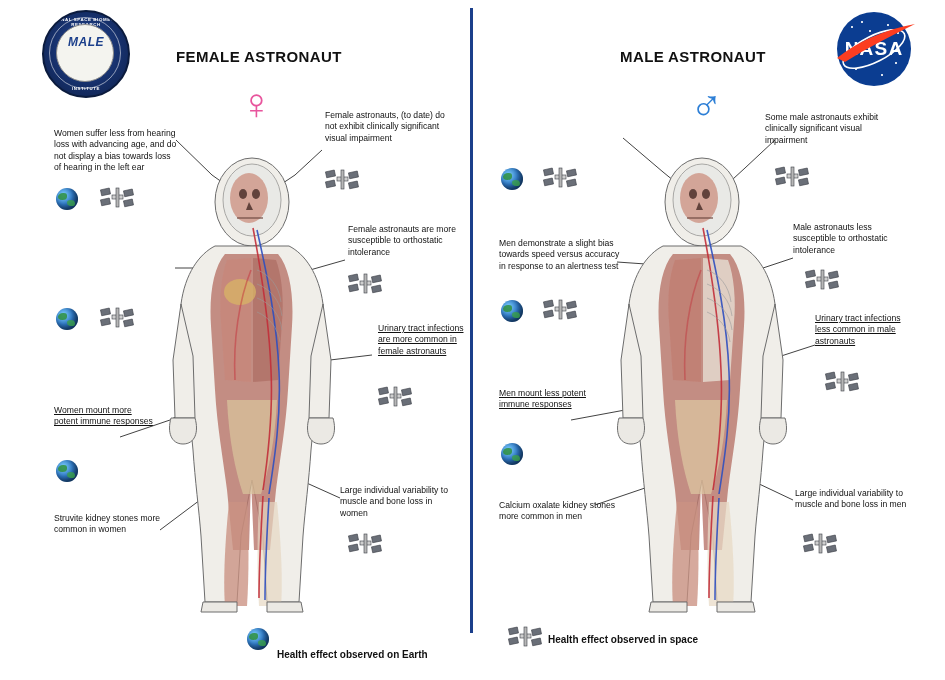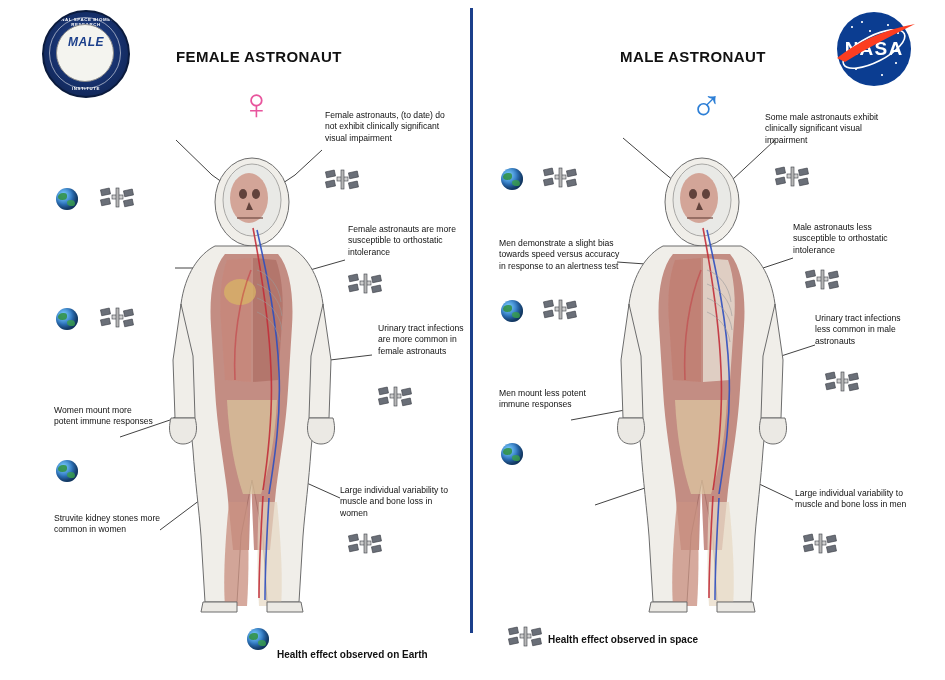--- a/index.html
+++ b/index.html
@@ -142,21 +142,21 @@
 
   
   .callout {
     position: absolute;
     font-size: 8.6px;
     line-height: 1.33;
     color: #111;
     width: 125px;
   }
   .callout.w110 { width: 112px; }
-  .callout.w100 { width: 100px; }
+  .callout.w100 { width: 100px; text-decoration: underline; }
 
   
   .icon-earth {
     position: absolute;
     width: 22px; height: 22px;
     border-radius: 50%;
     background:
       radial-gradient(circle at 34% 32%, #7fd0ff 0%, #2f78c4 45%, #0e3f7c 100%);
     box-shadow: inset -3px -3px 5px rgba(0,0,0,0.45);
     overflow: hidden;
@@ -310,20 +310,21 @@
 
       <g stroke="#6d6d6d" stroke-width="1" fill="#ebe9e4">
         <path d="M38,452 L36,462 L72,462 L72,452 Z"></path>
         <path d="M102,452 L102,462 L138,462 L136,452 Z"></path>
         <path d="M6,268 C2,282 6,294 18,294 C30,294 34,282 30,268 Z"></path>
         <path d="M144,268 C140,282 144,294 156,294 C168,294 172,282 168,268 Z"></path>
       </g>
     </svg>
   </div>
 
+  <div class="callout" style="left:54px;top:128px">Women suffer less from hearing loss with advancing age, and do not display a bias towards loss of hearing in the left ear</div>
   <div class="icon-earth" style="left:56px;top:188px"></div>
   <div class="icon-iss" style="left:100px;top:186px">
     <svg width="34" height="24" viewBox="0 0 34 24">
       <g fill="#6a6f78" stroke="#3c4047" stroke-width="0.6">
         <rect x="1" y="3" width="9" height="6" transform="rotate(-12 5 6)"></rect>
         <rect x="1" y="13" width="9" height="6" transform="rotate(-12 5 16)"></rect>
         <rect x="24" y="4" width="9" height="6" transform="rotate(-12 28 7)"></rect>
         <rect x="24" y="14" width="9" height="6" transform="rotate(-12 28 17)"></rect>
         <rect x="12" y="9" width="11" height="4" fill="#cfcfcf"></rect>
         <rect x="16" y="2" width="3" height="19" fill="#b7b7b7"></rect>
@@ -495,20 +496,21 @@
         <rect x="24" y="14" width="9" height="6" transform="rotate(-12 28 17)"></rect>
         <rect x="12" y="9" width="11" height="4" fill="#cfcfcf"></rect>
         <rect x="16" y="2" width="3" height="19" fill="#b7b7b7"></rect>
       </g>
     </svg>
   </div>
 
   <div class="callout w100" style="left:24px;top:388px">Men mount less potent immune responses</div>
   <div class="icon-earth" style="left:26px;top:443px"></div>
 
+  <div class="callout" style="left:24px;top:500px">Calcium oxalate kidney stones more common in men</div>
 
   <div class="callout" style="left:290px;top:112px">Some male astronauts exhibit clinically significant visual impairment</div>
   <div class="icon-iss" style="left:300px;top:165px">
     <svg width="34" height="24" viewBox="0 0 34 24">
       <g fill="#6a6f78" stroke="#3c4047" stroke-width="0.6">
         <rect x="1" y="3" width="9" height="6" transform="rotate(-12 5 6)"></rect>
         <rect x="1" y="13" width="9" height="6" transform="rotate(-12 5 16)"></rect>
         <rect x="24" y="4" width="9" height="6" transform="rotate(-12 28 7)"></rect>
         <rect x="24" y="14" width="9" height="6" transform="rotate(-12 28 17)"></rect>
         <rect x="12" y="9" width="11" height="4" fill="#cfcfcf"></rect>

